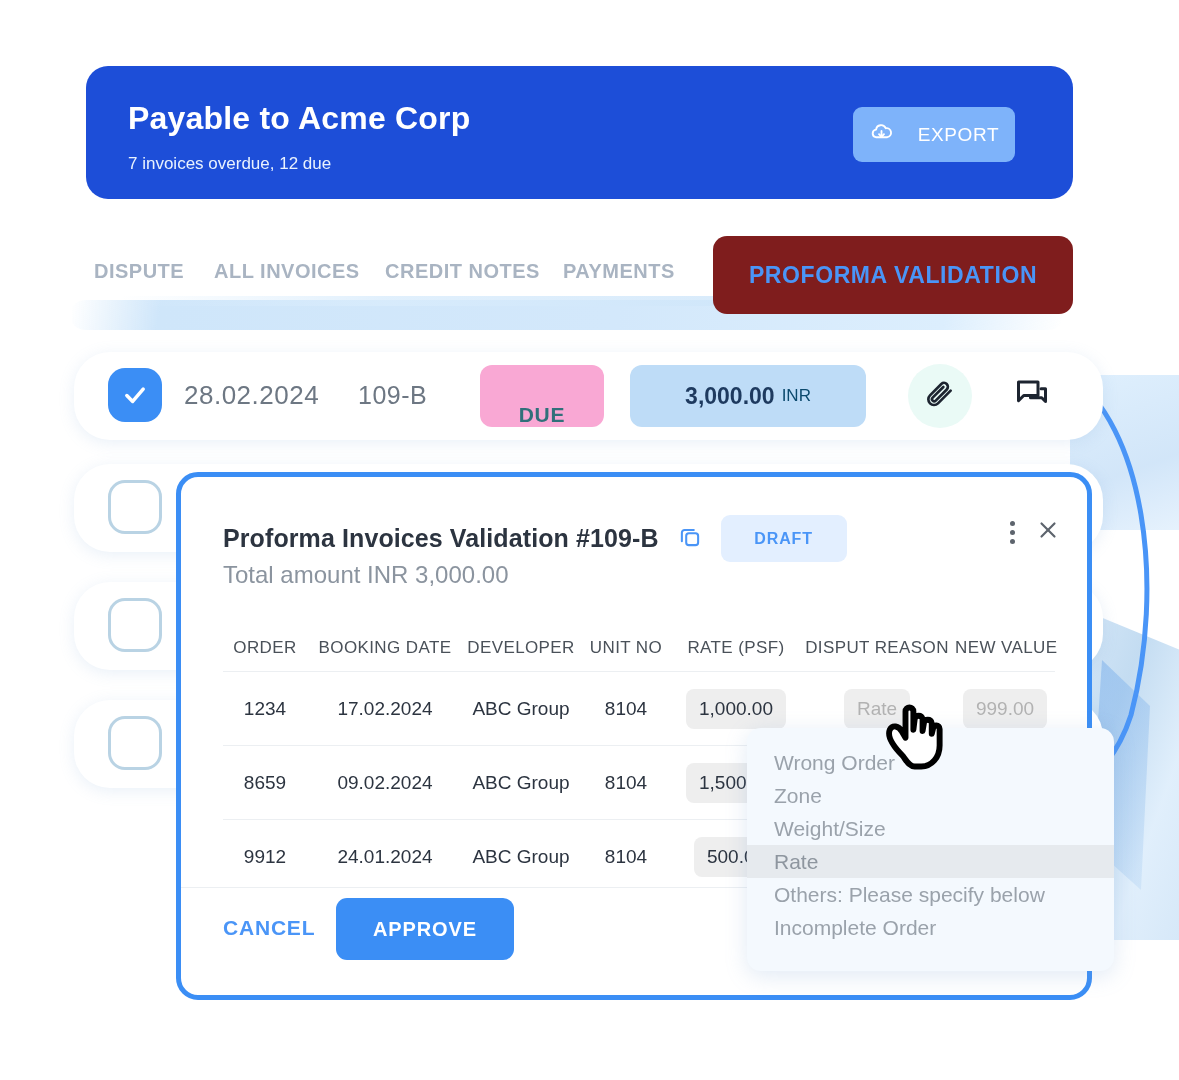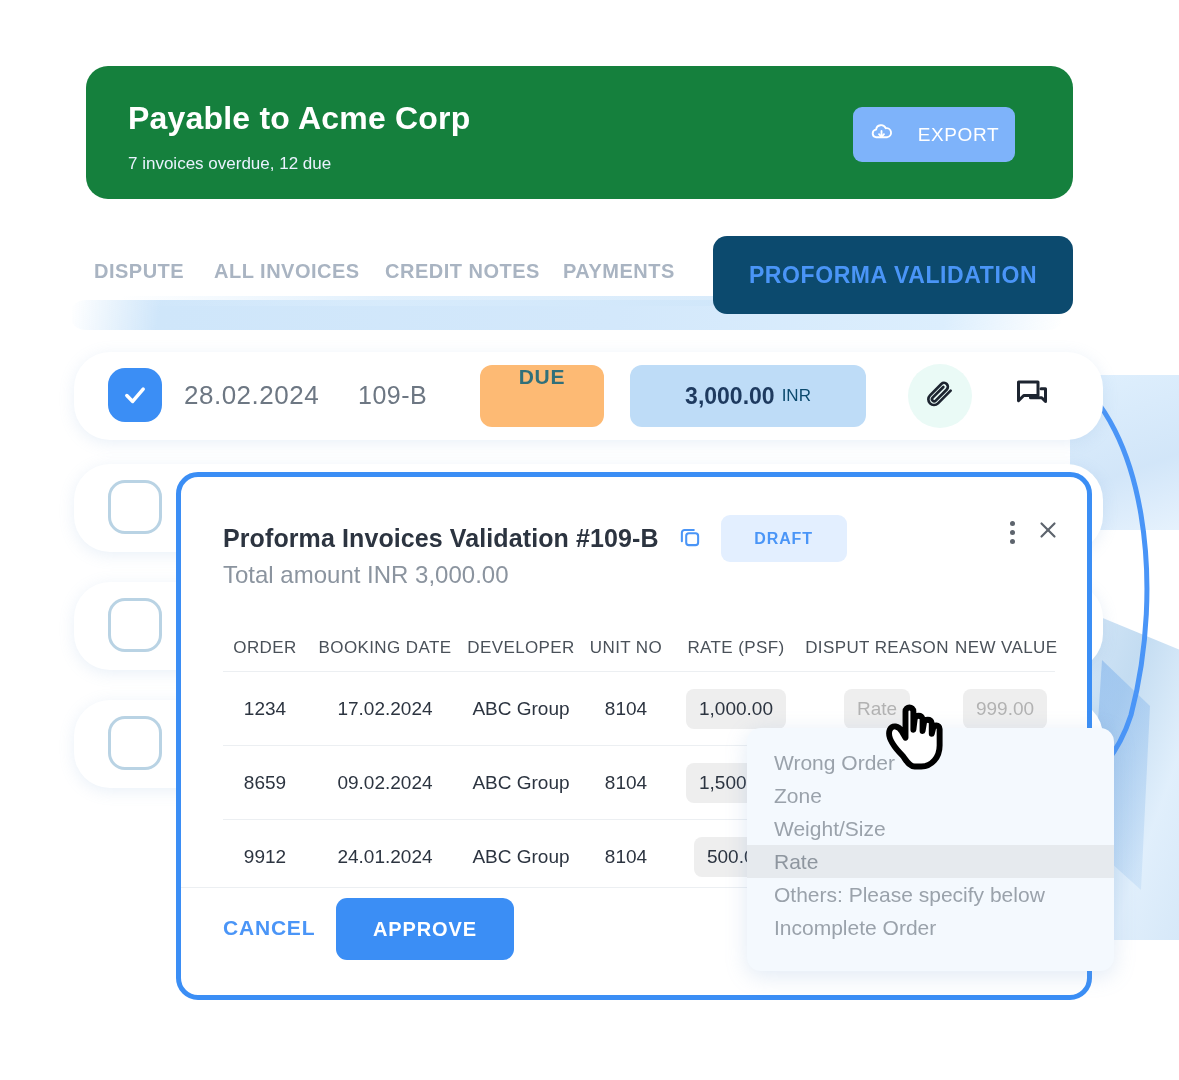--- a/index.html
+++ b/index.html
@@ -43,21 +43,21 @@
     position: absolute; left: 1090px; top: 660px;
     width: 60px; height: 230px;
     background: linear-gradient(120deg, rgba(122,175,235,.55), rgba(168,205,240,.25));
     clip-path: polygon(20% 0%, 100% 20%, 85% 100%, 0% 80%);
   }
 
   
   .banner {
     position: absolute; left: 86px; top: 66px;
     width: 987px; height: 133px;
-    background: #15803d; border-radius: 22px;
+    background: #1d4ed8; border-radius: 22px;
   }
   .banner-title {
     position: absolute; left: 42px; top: 34px;
     font-size: 32px; font-weight: bold; color: #ffffff; letter-spacing: .2px;
   }
   .banner-sub {
     position: absolute; left: 42px; top: 88px;
     font-size: 17px; color: #e9f2fe; font-weight: normal;
   }
   .export-btn {
@@ -72,21 +72,21 @@
   
   .tabs { position: absolute; left: 86px; top: 236px; width: 990px; height: 78px; }
   .tab {
     position: absolute; top: 24px;
     font-size: 20px; font-weight: bold; color: #a9b4c2;
     letter-spacing: .5px; white-space: nowrap; cursor: pointer;
   }
   .tab-active {
     position: absolute; left: 627px; top: 0px;
     width: 360px; height: 78px;
-    background: #0c4a6e; border-radius: 14px;
+    background: #7f1d1d; border-radius: 14px;
     display: flex; align-items: center; justify-content: center;
     cursor: pointer;
   }
   .tab-active span {
     font-size: 23px; font-weight: bold; color: #4a95f7; letter-spacing: .6px;
   }
 
   
   .inv-row {
     position: absolute; background: #ffffff;
@@ -114,22 +114,22 @@
     position: absolute; left: 110px; top: 28px;
     font-size: 26px; color: #6d7783; letter-spacing: .5px;
   }
   .inv-no {
     position: absolute; left: 284px; top: 29px;
     font-size: 25px; color: #6d7783; letter-spacing: .5px;
   }
   .badge-due {
     position: absolute; left: 406px; top: 13px;
     width: 124px; height: 62px;
-    background: #fdba74; border-radius: 12px;
-    display: flex; align-items: flex-start; justify-content: center;
+    background: #f9a8d4; border-radius: 12px;
+    display: flex; align-items: flex-end; justify-content: center;
     cursor: pointer;
   }
   .badge-due span { font-size: 21px; font-weight: bold; color: #31707a; letter-spacing: .8px; }
   .badge-amt {
     position: absolute; left: 556px; top: 13px;
     width: 236px; height: 62px;
     background: #bedcf7; border-radius: 12px;
     display: flex; align-items: center; justify-content: center; gap: 7px;
     cursor: pointer;
   }

